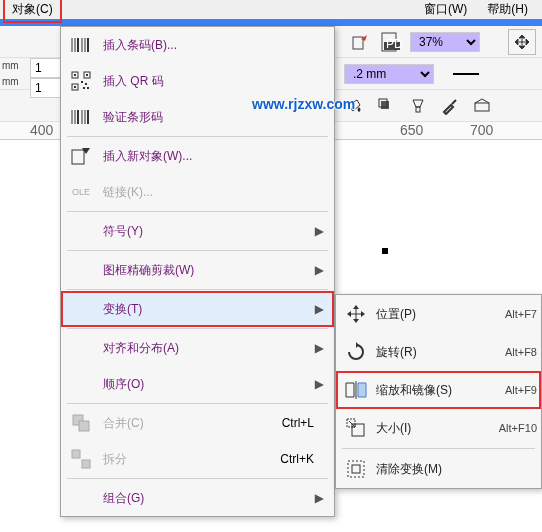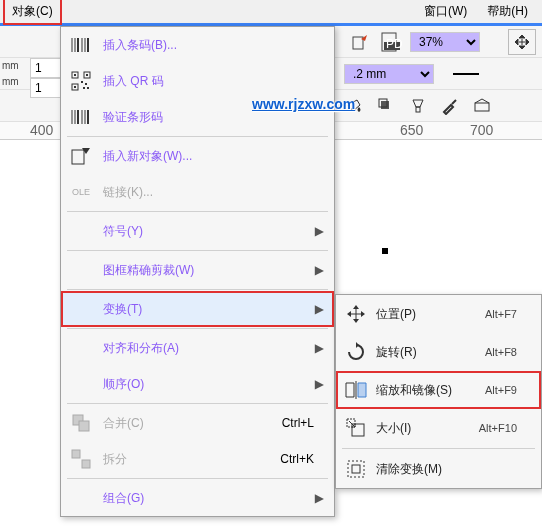--- a/index.html
+++ b/index.html
@@ -1,50 +1,50 @@
 <!DOCTYPE html>
 <html><head>
 <meta charset="utf-8">
 <style>
 * { margin: 0; padding: 0; box-sizing: border-box; font-family: "Microsoft YaHei", Arial, sans-serif; font-size: 12px; }
 body { width: 542px; height: 532px; background: #fff; overflow: hidden; position: relative; }
 
-.topbar { height: 26px; background: #f0f0f0; border-bottom: 3px solid #3b82f6; display: flex; align-items: center; padding: 0 4px; }
+.topbar { height: 26px; background: #f0f0f0; border-bottom: 7px solid #3b82f6; display: flex; align-items: center; padding: 0 4px; }
 .topbar-btn { padding: 4px 8px; cursor: pointer; }
 .topbar-btn.highlighted { outline: 2px solid #e03030; outline-offset: -1px; }
 .menu-item { padding: 4px 10px; cursor: pointer; }
 
 .toolbar-row { height: 32px; background: #f5f5f5; border-bottom: 1px solid #e0e0e0; display: flex; align-items: center; padding: 0 4px; gap: 4px; }
 .tool-btn { width: 28px; height: 26px; display: flex; align-items: center; justify-content: center; cursor: pointer; border: 1px solid transparent; }
 .spinner { width: 60px; display: flex; align-items: center; }
 .spinner input { width: 40px; height: 20px; border: 1px solid #ccc; padding: 0 4px; }
 .sel { height: 20px; border: 1px solid #ccc; padding: 0 4px; background: #c4b5fd; }
 
 .ruler-area { position: relative; height: 18px; background: #fafafa; border-bottom: 1px solid #ccc; }
 .ruler-tick { position: absolute; top: 0; font-size: 14px; color: #666; }
 
 .dropdown { position: absolute; top: 26px; left: 60px; width: 275px; background: #f6f6f6; border: 1px solid #a0a0a0; box-shadow: 2px 2px 6px rgba(0,0,0,.25); }
 .dd-item { height: 36px; display: flex; align-items: center; padding: 0 10px 0 6px; cursor: pointer; position: relative; }
 .dd-item.hl { background: #e3eefc; }
 .dd-item.box { outline: 2px solid #e03030; outline-offset: -2px; }
 .dd-icon { width: 28px; height: 28px; display: flex; align-items: center; justify-content: center; margin-right: 8px; }
-.dd-label { flex: 1; color: #8b5cf6; }
+.dd-label { flex: 1; color: #701a75; }
 .dd-label.dis { color: #aaa; }
 .dd-shortcut { color: #000000; margin-right: 10px; }
 .dd-arrow { color: #555; }
 .dd-sep { height: 1px; background: #d0d0d0; margin: 1px 6px; }
 
 .submenu { position: absolute; top: 294px; left: 335px; width: 207px; background: #f6f6f6; border: 1px solid #a0a0a0; box-shadow: 2px 2px 6px rgba(0,0,0,.25); }
-.sub-item { height: 38px; display: flex; align-items: center; padding: 0 24px 0 6px; cursor: pointer; }
+.sub-item { height: 38px; display: flex; align-items: center; padding: 0 4px 0 6px; cursor: pointer; }
 .sub-item.box { outline: 2px solid #e03030; outline-offset: -2px; }
 .sub-icon { width: 28px; height: 28px; display: flex; align-items: center; justify-content: center; margin-right: 6px; }
 .sub-label { flex: 1; color: #222; }
 .sub-shortcut { color: #444; font-size: 11px; }
 
-.wm { position: absolute; top: 96px; left: 252px; font-family: Arial; font-weight: bold; font-size: 14px; color: #1060d0; text-shadow: 0 0 2px #fff, 0 0 2px #fff, 1px 1px 0 #fff; z-index: 5; text-decoration: underline; }
+.wm { position: absolute; top: 96px; left: 252px; font-family: Arial; font-weight: bold; font-size: 14px; color: #1060d0; text-shadow: 0 0 2px #fff, 0 0 2px #fff, 1px 1px 0 #fff; z-index: 5; }
 .sm-dot { width:6px; height:6px; background:#000; position:absolute; }
 </style>
 </head>
 <body>
 
 <div class="topbar">
   <div class="topbar-btn highlighted">对象(C)</div>
   <div style="flex:1"></div>
   <div class="menu-item">窗口(W)</div>
   <div class="menu-item">帮助(H)</div>

